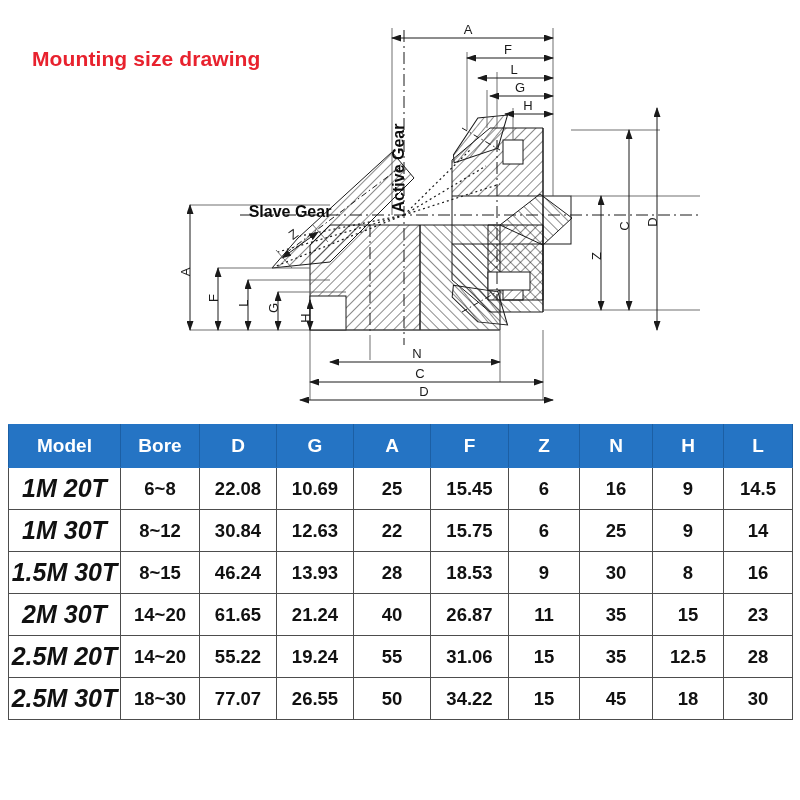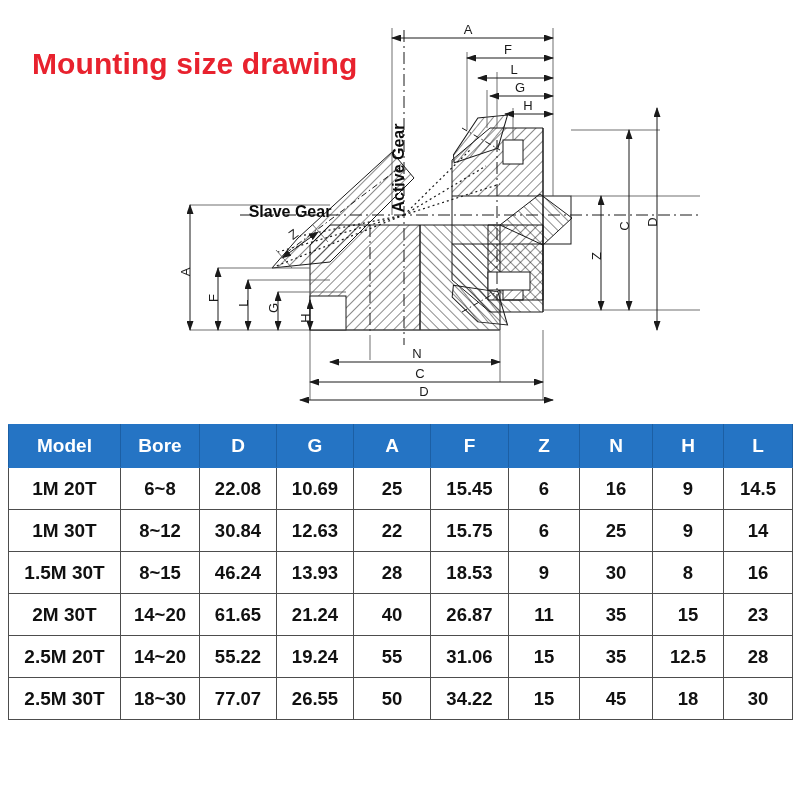--- a/index.html
+++ b/index.html
@@ -13,21 +13,21 @@
     font-family: "Liberation Sans", sans-serif;
     position: relative;
     overflow: hidden;
   }
 
   
   #title {
     position: absolute;
     left: 32px;
     top: 47px;
-    font-size: 30px;
+    font-size: 21px;
     font-weight: bold;
     color: #e8222e;
     letter-spacing: 0.1px;
     white-space: nowrap;
   }
 
   
   #drawing-area {
     position: absolute;
     left: 0;
@@ -80,21 +80,22 @@
     color: #ffffff;
     height: 42px;
     font-size: 19px;
     border-color: #2574c4;
   }
   table#spec-table thead th.hcell-sep {
     border-left: 1px solid #1c5fa4;
     border-right: 1px solid #1c5fa4;
   }
   table#spec-table tbody td.model-col {
-    font-size: 19px;
+    font-size: 25px;
+    font-style: italic;
   }
   
   col.c-model { width: 112px; }
   col.c-bore  { width: 79px; }
   col.c-d     { width: 77px; }
   col.c-g     { width: 77px; }
   col.c-a     { width: 77px; }
   col.c-f     { width: 78px; }
   col.c-z     { width: 71px; }
   col.c-n     { width: 73px; }

